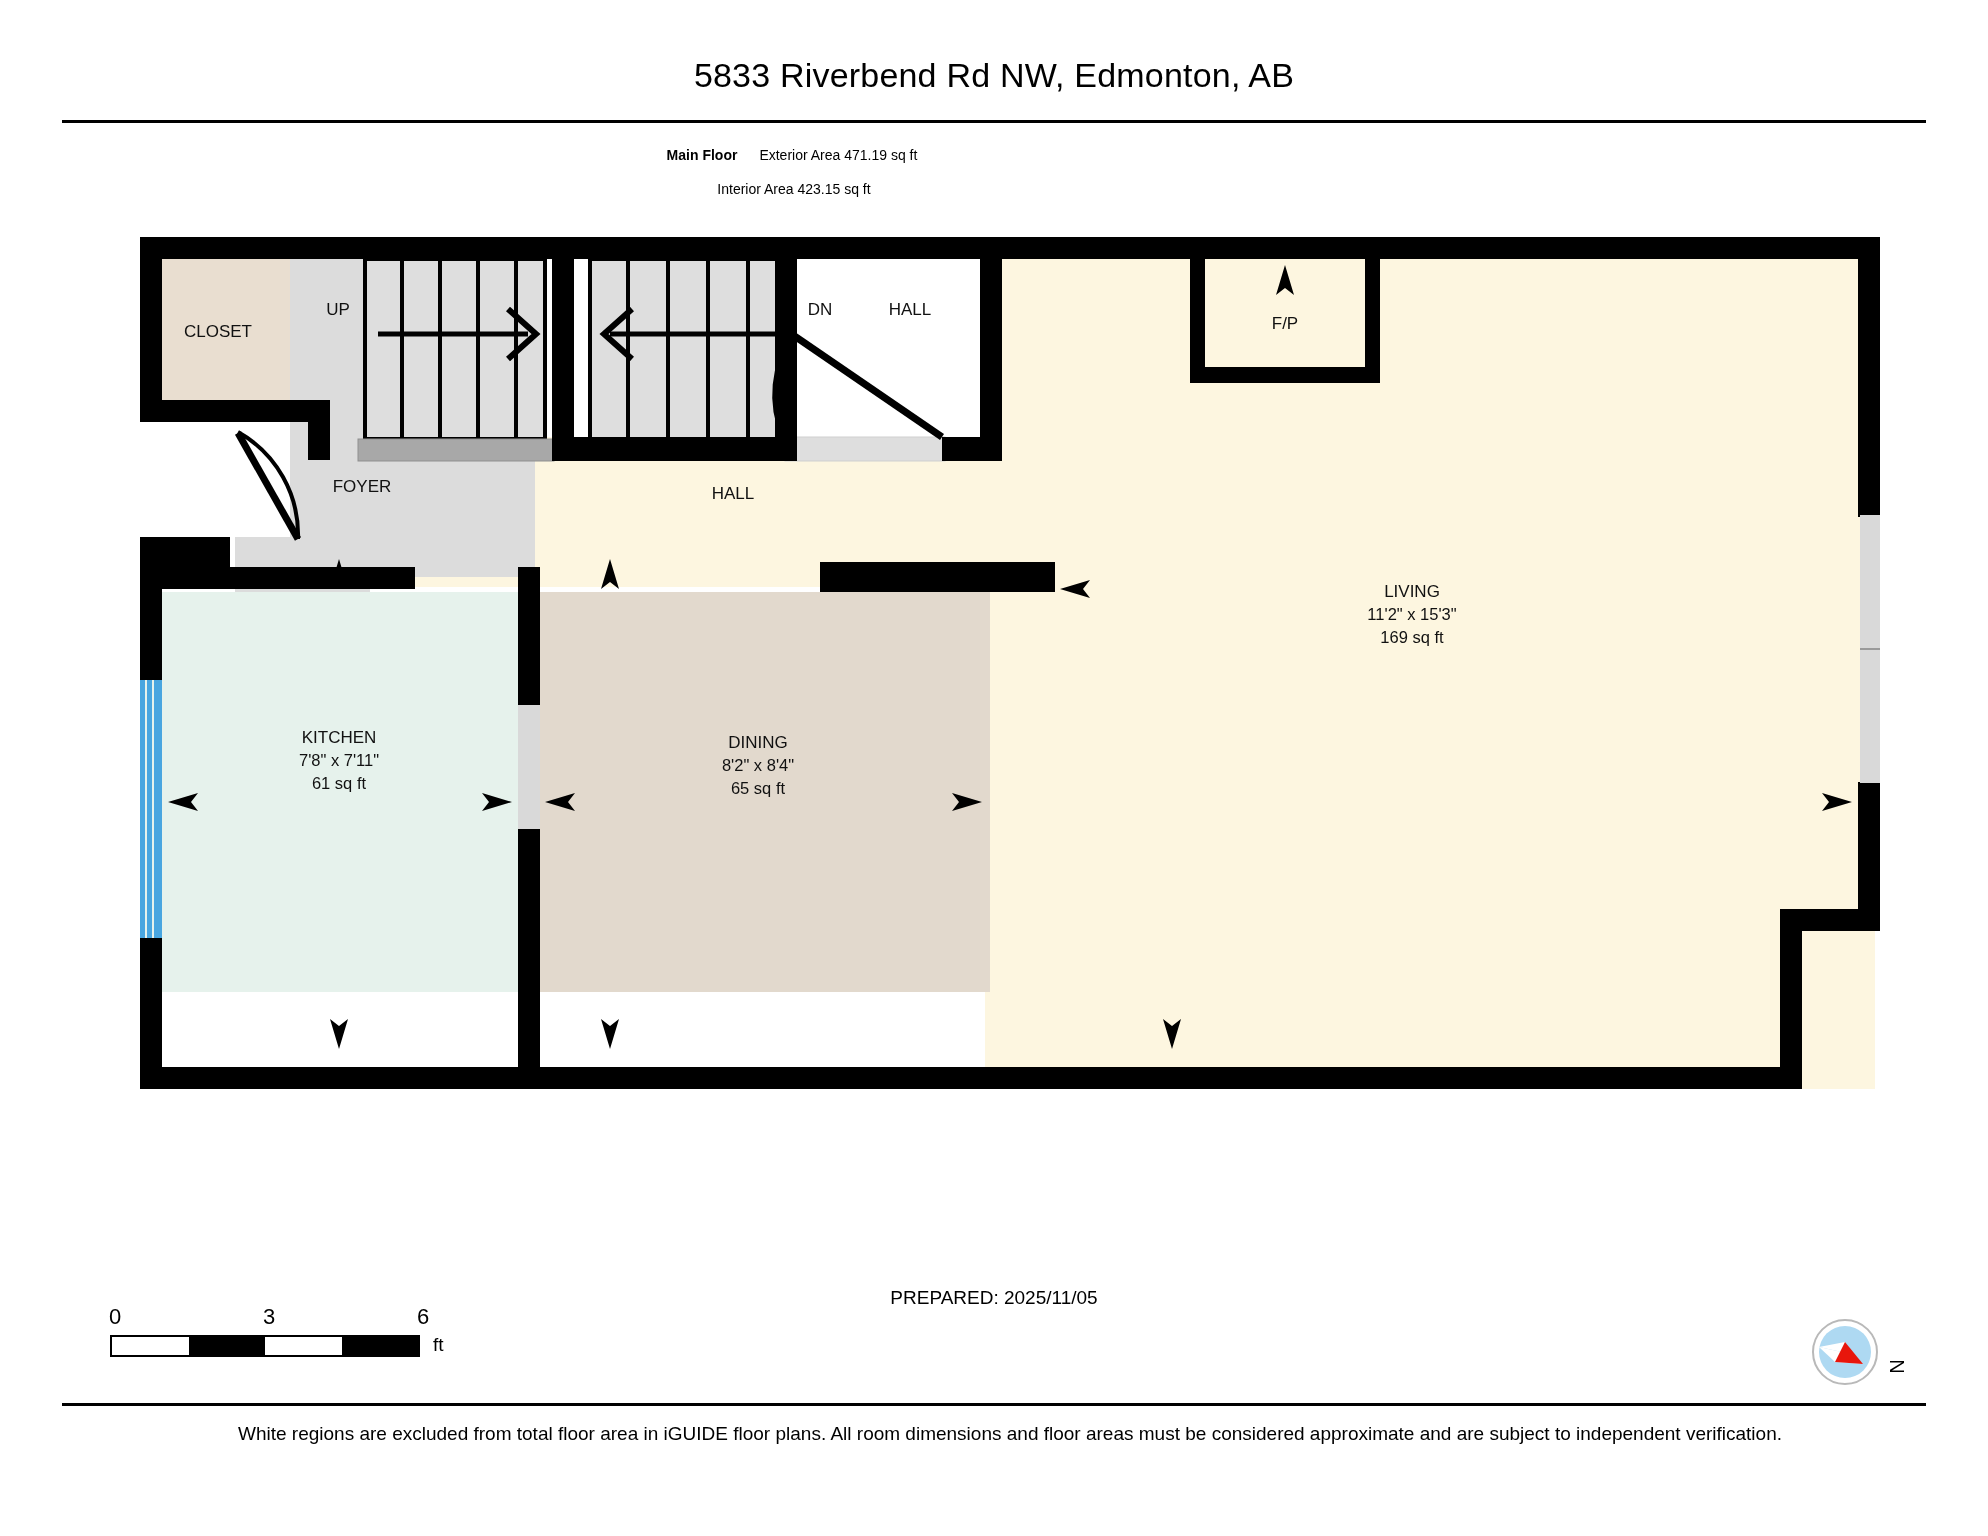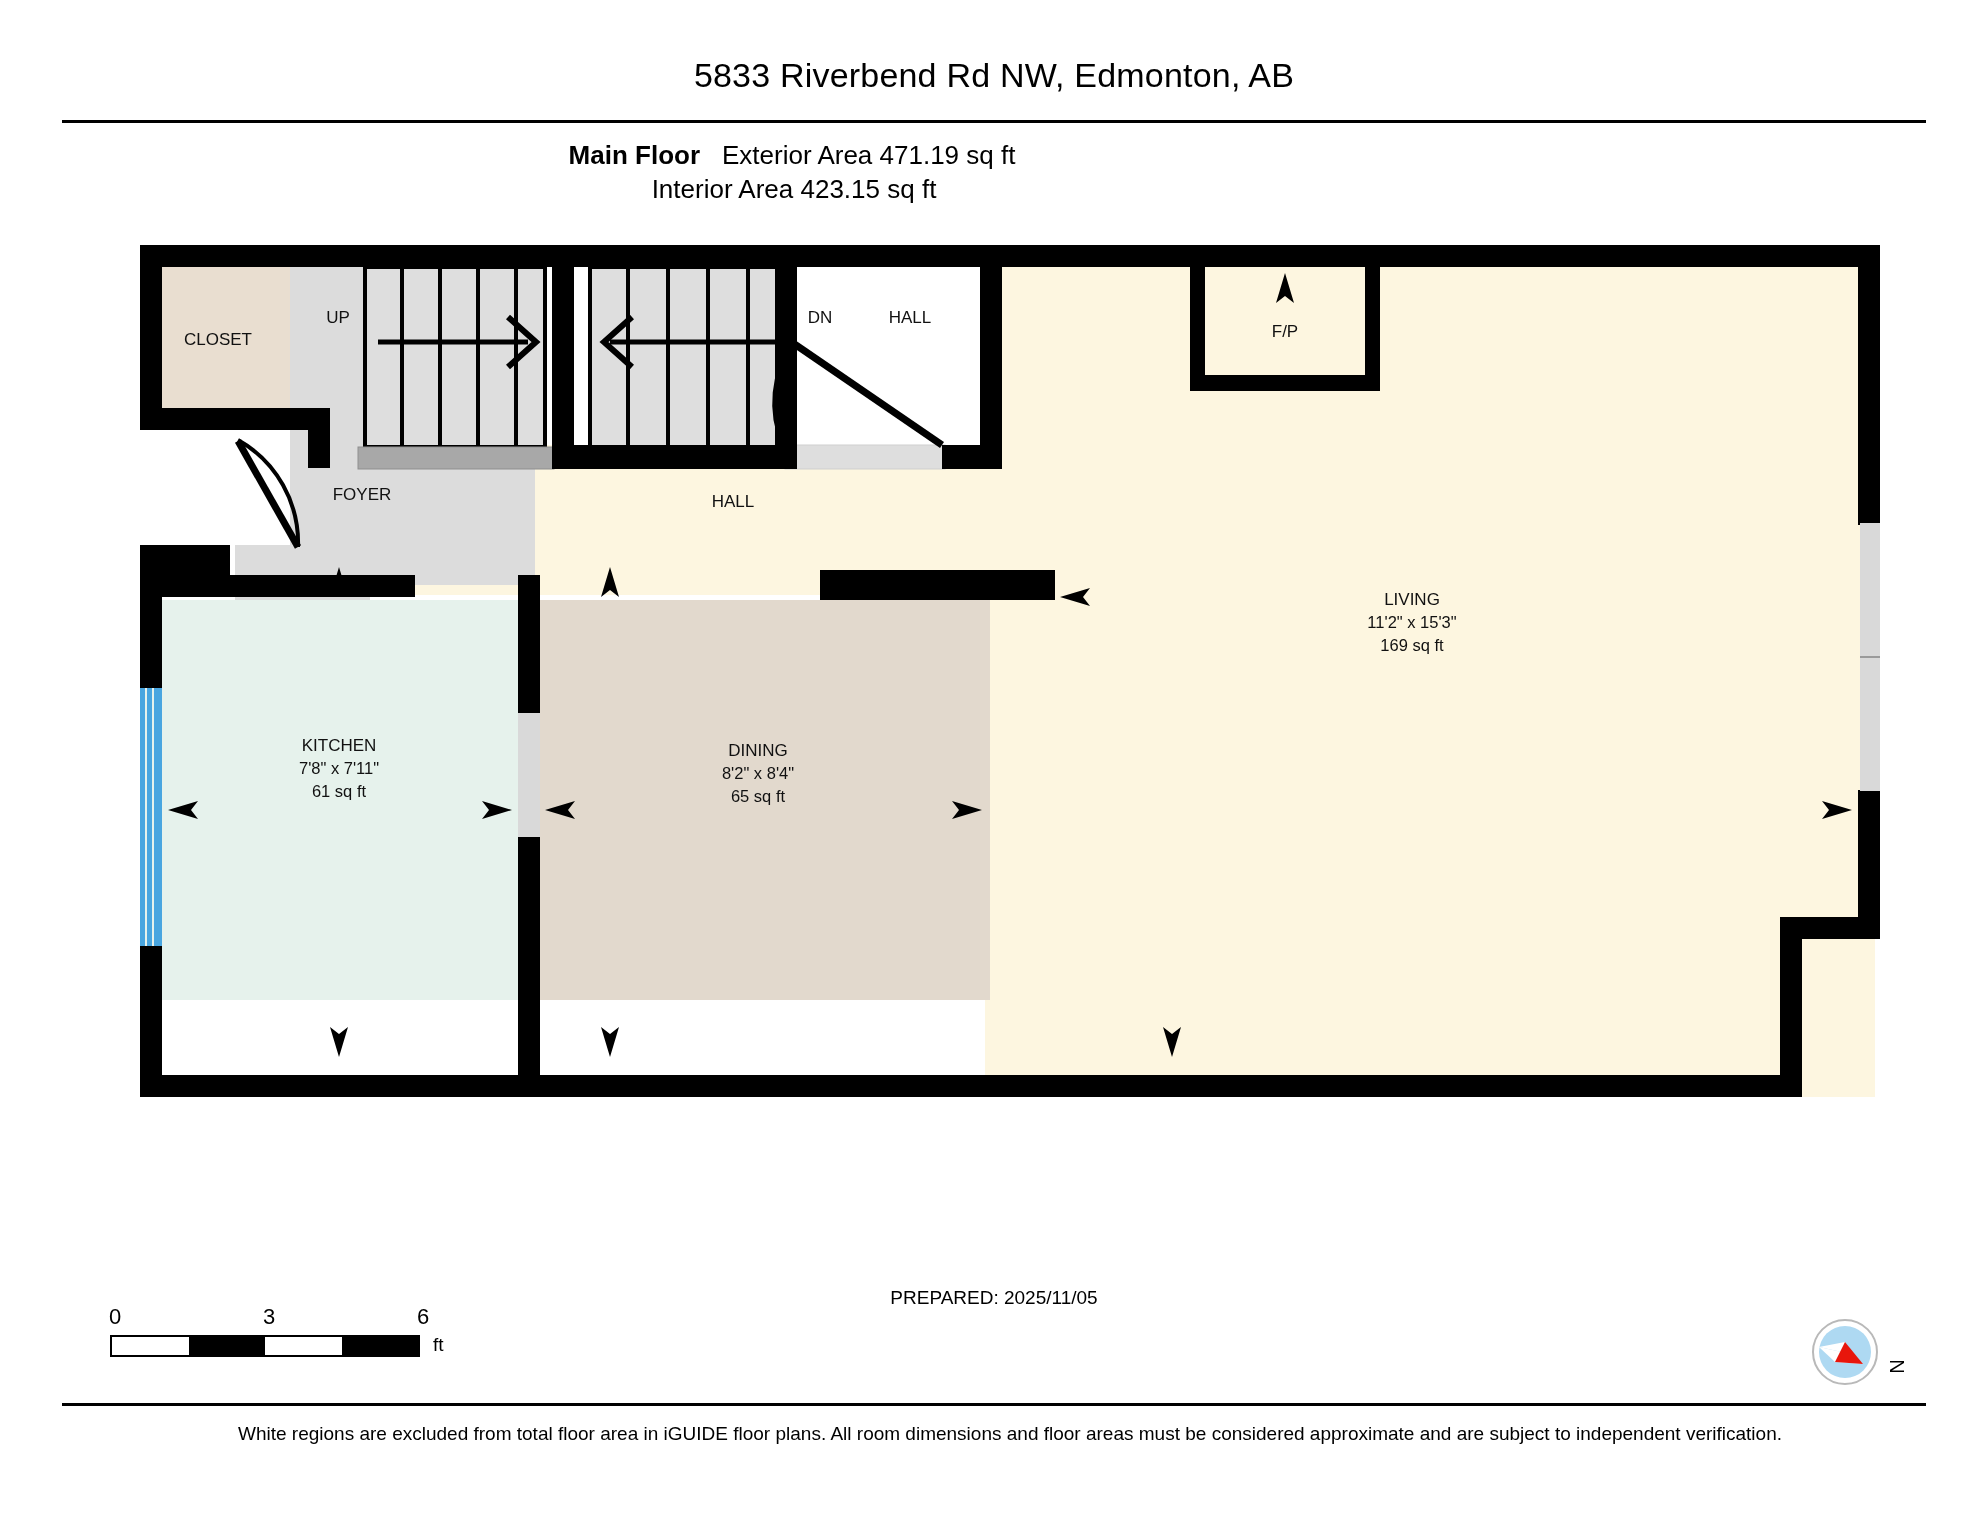--- a/index.html
+++ b/index.html
@@ -40,35 +40,35 @@
     width: 1864px;
     height: 3px;
     background: #000;
   }
   #floor-info {
     position: absolute;
     top: 138px;
     left: 0;
     width: 1584px;
     text-align: center;
-    font-size: 26px;
+    font-size: 14px;
     line-height: 34px;
   }
   #floor-info .row { white-space: nowrap; }
   #floor-info .lbl {
     font-weight: bold;
     margin-right: 22px;
   }
   #floor-info .val { font-weight: normal; }
   #floor-info .row2 { padding-left: 4px; }
 
   
   #plan-wrap {
     position: absolute;
-    top: 245px;
+    top: 237px;
     left: 120px;
     width: 1760px;
     height: 1010px;
   }
   #plan-svg { display: block; }
 
   .rlabel {
     font-family: "Liberation Sans", sans-serif;
     font-size: 17px;
     fill: #111;

